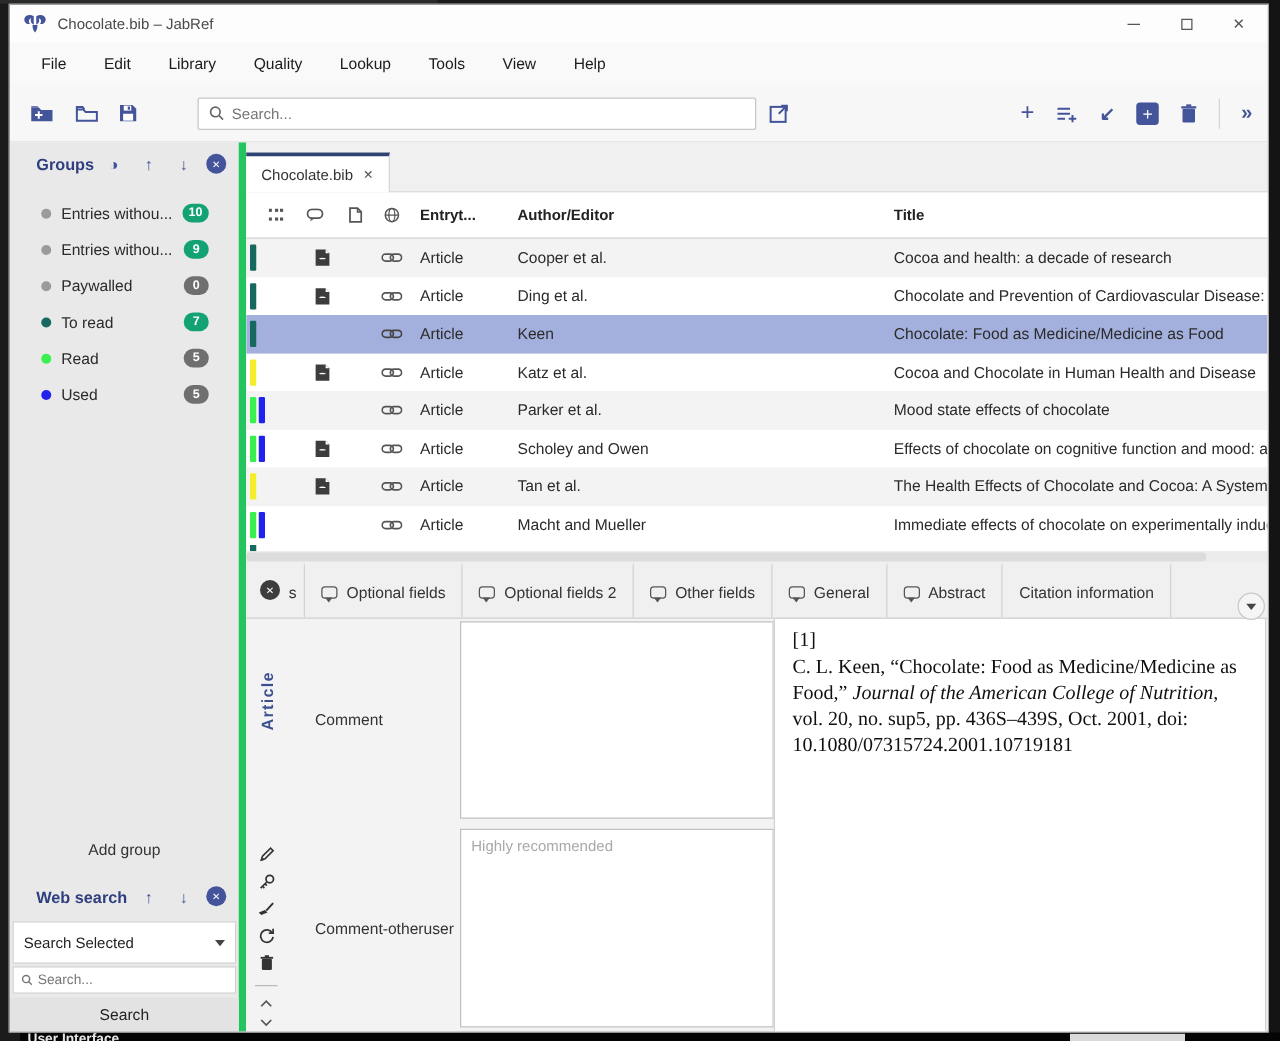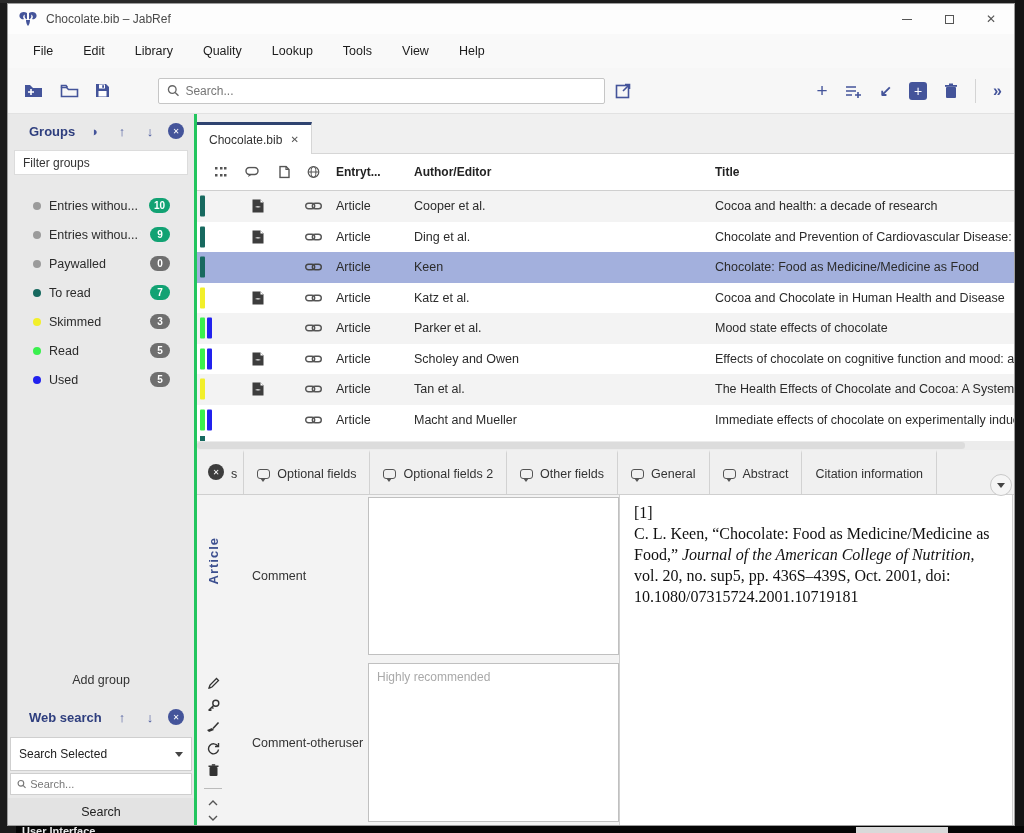--- a/index.html
+++ b/index.html
@@ -41,21 +41,21 @@
   .plus-glyph { font-size:19px; color:#44549a; font-weight:400; line-height:1; }
   .arrow-glyph { font-size:15px; color:#44549a; font-weight:bold; }
   .sq-plus { width:18px; height:18px; background:#44549a; border-radius:3px; color:#fff; font-size:14px; display:flex; align-items:center; justify-content:center; line-height:1; }
   .tb-sep { width:1px; height:24px; background:#d4d4d4; }
   .more-glyph { font-size:16px; color:#44549a; font-weight:bold; }
 
   
   .body { flex:1; display:flex; min-height:0; }
 
   
-  .sidebar { width:189px; background:#e9e9e9; display:flex; flex-direction:column; border-right:3px solid #22c55e; }
+  .sidebar { width:189px; background:#e9e9e9; display:flex; flex-direction:column; border-right:6px solid #22c55e; }
   .side-header { display:flex; align-items:center; height:34px; padding:0 10px 0 21px; gap:0; }
   .side-header .hd { font-size:13px; font-weight:bold; color:#2e3e7e; flex:1; }
   .side-ic { width:28px; text-align:center; color:#44549a; font-size:13px; cursor:default; }
   .circle-x { width:16px; height:16px; background:#44549a; border-radius:50%; color:#fff; font-size:8px; display:inline-flex; align-items:center; justify-content:center; margin-left:4px; }
   .filter-box { margin:2px 6px 8px 6px; height:25px; background:#fff; border:1px solid #dcdcdc; display:flex; align-items:center; padding:0 8px; }
   .filter-box input { border:none; outline:none; width:100%; font-size:12px; color:#222; background:transparent; font-family:"Liberation Sans",sans-serif; }
   .filter-box input::placeholder { color:#333; }
   .group-list { display:flex; flex-direction:column; margin-top:8px; }
   .group-row { height:29px; display:flex; align-items:center; padding:0 8px 0 25px; gap:0; font-size:12.5px; color:#2b2b2b; cursor:default; }
   .group-row.selected { background:#a6b2de; }
@@ -233,23 +233,20 @@
     <div class="body">
 
       <div class="sidebar">
         <div class="side-header">
           <span class="hd">Groups</span>
           <span class="side-ic">◑</span>
           <span class="side-ic">↑</span>
           <span class="side-ic">↓</span>
           <span class="circle-x">✕</span>
         </div>
-        <div class="filter-box">
-          <input type="text" placeholder="Filter groups" style="">
-        </div>
 
         <div class="group-list">
           <div class="group-row">
             <span class="gdot" style="background: rgb(155, 155, 155);"></span>
             <span class="glabel">Entries withou...</span>
             <span class="gbadge" style="background: rgb(18, 162, 115);">10</span>
             <span class="gchev"></span>
           </div>
           <div class="group-row">
             <span class="gdot" style="background: rgb(155, 155, 155);"></span>
@@ -260,26 +257,20 @@
           <div class="group-row">
             <span class="gdot" style="background: rgb(155, 155, 155);"></span>
             <span class="glabel">Paywalled</span>
             <span class="gbadge" style="background: rgb(111, 111, 111);">0</span>
             <span class="gchev"></span>
           </div>
           <div class="group-row">
             <span class="gdot" style="background: rgb(23, 105, 95);"></span>
             <span class="glabel">To read</span>
             <span class="gbadge" style="background: rgb(18, 162, 115);">7</span>
-            <span class="gchev"></span>
-          </div>
-          <div class="group-row">
-            <span class="gdot" style="background: rgb(242, 239, 42);"></span>
-            <span class="glabel">Skimmed</span>
-            <span class="gbadge" style="background: rgb(111, 111, 111);">3</span>
             <span class="gchev"></span>
           </div>
           <div class="group-row">
             <span class="gdot" style="background: rgb(58, 240, 78);"></span>
             <span class="glabel">Read</span>
             <span class="gbadge" style="background: rgb(111, 111, 111);">5</span>
             <span class="gchev"></span>
           </div>
           <div class="group-row">
             <span class="gdot" style="background: rgb(34, 34, 238);"></span>

